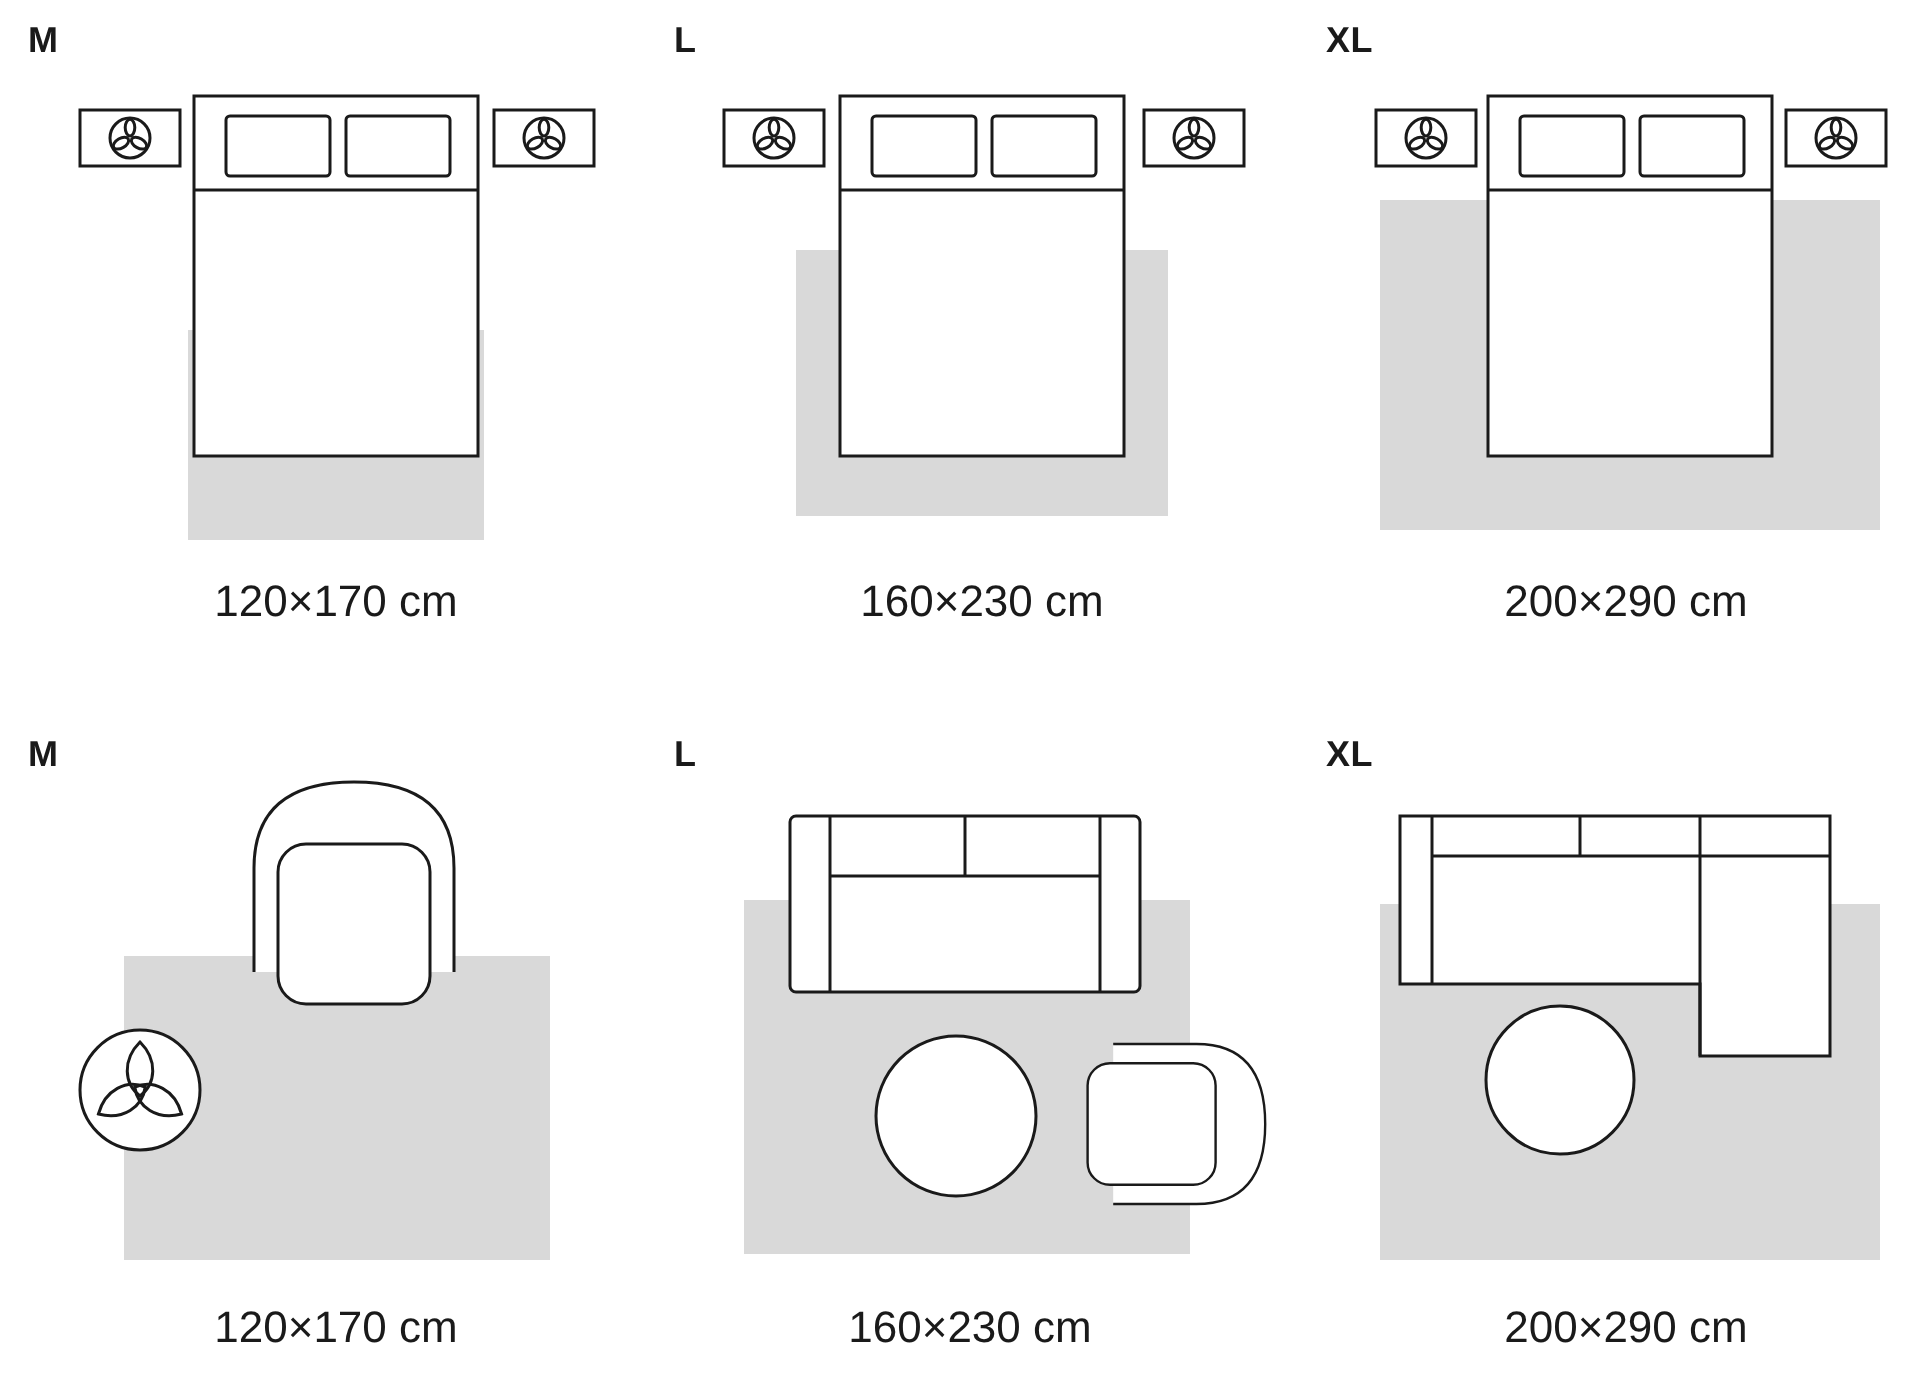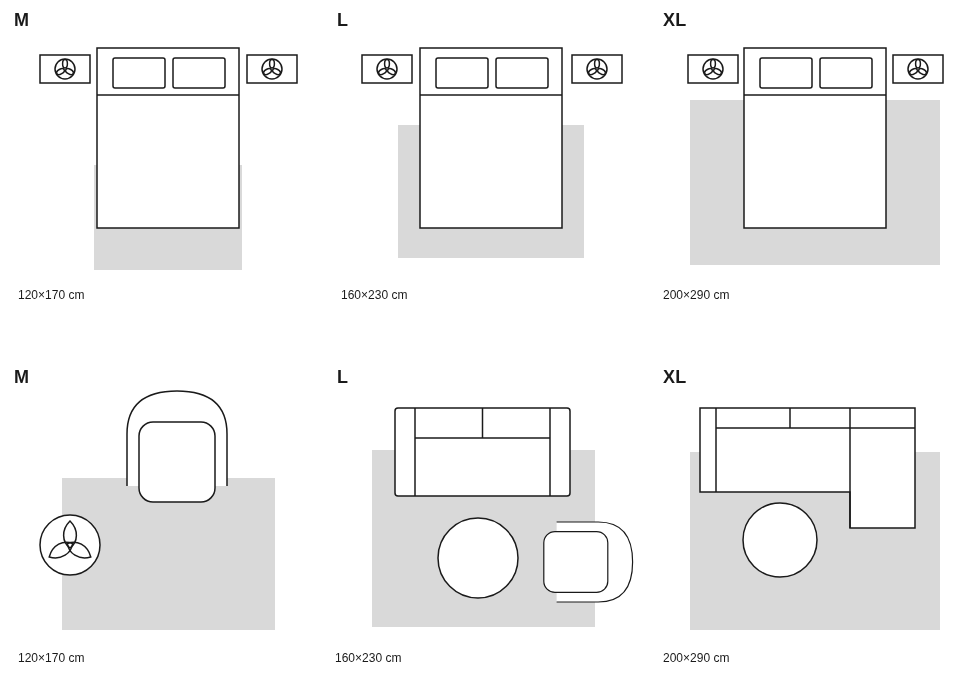--- a/index.html
+++ b/index.html
@@ -4,21 +4,21 @@
 <title>Rug size guide</title>
 <style>
   html,body{margin:0;padding:0;}
   body{background:var(--background,#ffffff);font-family:"Liberation Sans",sans-serif;color:var(--text,#1a1a1a);}
   .stage{position:relative;width:960px;height:690px;overflow:hidden;background:var(--background,#ffffff);}
   .panel{position:absolute;width:320px;height:345px;}
   .size-label{position:absolute;font-size:18px;font-weight:700;letter-spacing:.2px;}
   .row-top .size-label{top:10px;}
   .row-bottom .size-label{top:22px;}
   .diagram{position:absolute;top:40px;left:0;}
-  .caption{position:absolute;font-size:12px;text-align:left;color:var(--text,#1a1a1a);}
+  .caption{position:absolute;font-size:22px;text-align:center;color:var(--text,#1a1a1a);}
   .row-top .caption{top:288px;}
   .row-bottom .caption{top:306px;}
   .rug{fill:var(--rug,#d9d9d9);stroke:none;}
   .furn{fill:#ffffff;stroke:var(--outline,#1a1a1a);stroke-width:1.5;}
   .ln{fill:none;stroke:var(--outline,#1a1a1a);stroke-width:1.5;}
 </style>
 </head>
 <body>
 
 <svg width="0" height="0" style="position:absolute" aria-hidden="true">

